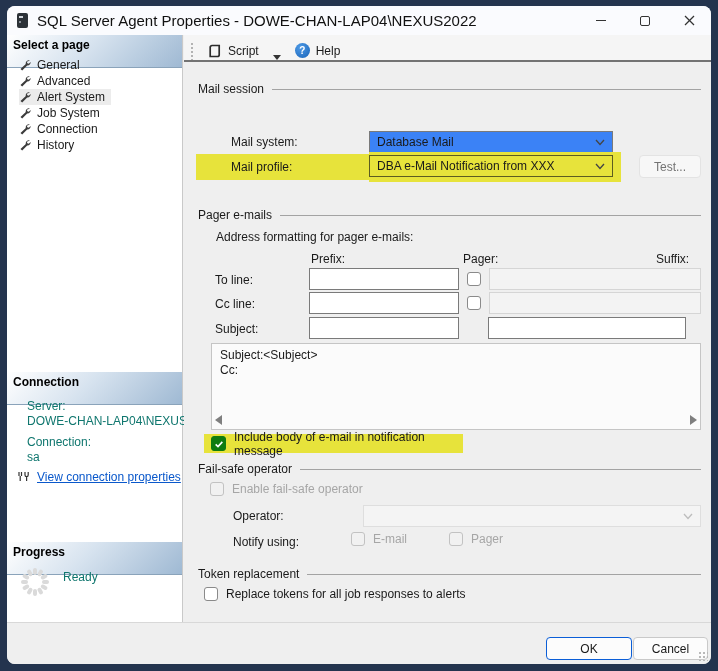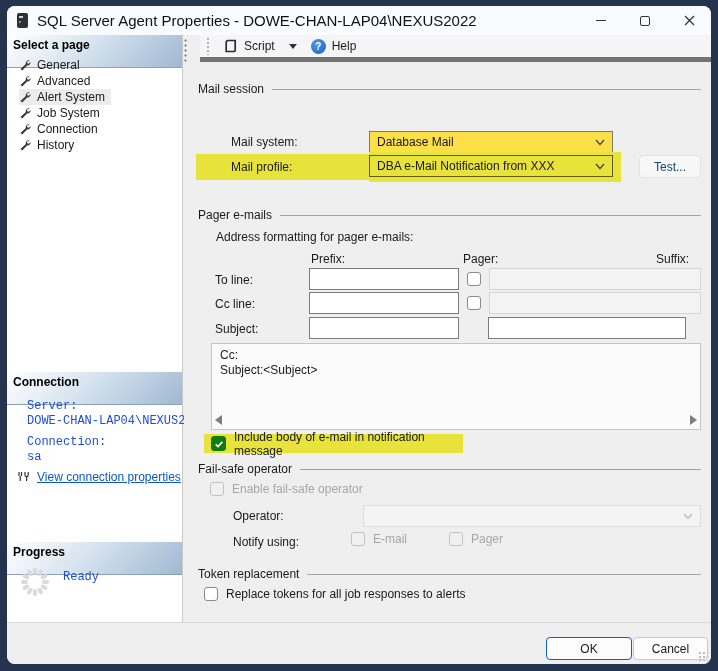--- a/index.html
+++ b/index.html
@@ -19,57 +19,57 @@
   .win-btn { width:44px; height:100%; display:flex; align-items:center; justify-content:center; }
   .glyph-min { width:10px; height:1.4px; background:#333; }
   .glyph-max { width:10px; height:10px; border:1.2px solid #333; border-radius:2px; }
 
   
   .sidebar { position:absolute; left:0; top:29px; width:176px; height:587px; background:#fff; border-right:1px solid #c9c9c9; }
   .side-header { position:absolute; left:0; right:0; height:33px; background:linear-gradient(135deg,#ffffff 0%,#d7e3ef 45%,#9fb9d3 100%); border-bottom:1px solid #8aa3ba; font-weight:bold; padding:3px 0 0 6px; color:#000; }
   .tree-row { position:absolute; left:12px; display:flex; align-items:center; gap:6px; height:16px; width:fit-content; padding-right:6px; }
   .tree-row.selected { background:#ececec; }
   .side-label { color:#1a1a1a; white-space:nowrap; }
-  .side-text { position:absolute; left:20px; color:#1d4ed8; white-space:nowrap;font-family:Liberation Mono, monospace; }
+  .side-text { position:absolute; left:20px; color:#0f766e; white-space:nowrap; }
   .link { color:var(--link,#0a58cb); text-decoration:underline; white-space:nowrap; }
   .splitter-grip { position:absolute; left:176px; top:32px; width:5px; height:24px;
     background-image:radial-gradient(#9a9a9a 1px, transparent 1.2px); background-size:5px 5px; }
 
   
-  .toolbar { position:absolute; left:177px; top:29px; right:0; height:27px; background:#f5f5f5; border-bottom:5px solid #737373; display:flex; align-items:center; gap:6px; padding-left:6px;margin-left:16px; }
+  .toolbar { position:absolute; left:177px; top:29px; right:0; height:27px; background:#f5f5f5; border-bottom:2px solid #737373; display:flex; align-items:flex-end; gap:6px; padding-left:6px; }
   .tb-grip { width:4px; height:18px; background-image:radial-gradient(#b3b3b3 1px, transparent 1.2px); background-size:4px 4px; margin-right:4px; }
   .tb-btn { display:flex; align-items:center; gap:6px; padding:2px 4px; }
   .tb-caret { width:0; height:0; border-left:4px solid transparent; border-right:4px solid transparent; border-top:5px solid #333; margin:0 4px; }
   .help-circle { width:15px; height:15px; border-radius:50%; background:radial-gradient(circle at 35% 30%, #4e9ae6, #1763b8); color:#fff; font-weight:bold; font-size:10px; display:flex; align-items:center; justify-content:center; }
 
   
   .main { position:absolute; left:177px; top:56px; right:4px; height:560px; background:#efefef; }
   .group-header { position:absolute; left:14px; width:503px; display:flex; align-items:center; gap:8px; color:#1a1a1a; }
   .group-header .line { flex:1; height:1px; background:#a3a3a3; margin-top:1px; }
   .abs { position:absolute; }
   .row { position:absolute; display:flex; align-items:center; gap:8px; }
   .hl { background:var(--highlight,#e7e33b); }
   .dis { color:#a6a6a6; }
 
   .cb { width:14px; height:14px; border:1px solid #8a8a8a; border-radius:3px; background:#fff; flex:0 0 auto; display:flex; align-items:center; justify-content:center; }
   .cb.green { width:15px; height:15px; background:var(--check-green,#0f7c10); border-color:var(--check-green,#0f7c10); }
   .cb.disabled { border-color:#c2c2c2; background:#f1f1f1; }
 
-  .combo { position:absolute; height:22px; background:#fde047; border:1px solid #7a7a7a; display:flex; align-items:center; padding:0 7px; }
+  .combo { position:absolute; height:22px; background:#3b82f6; border:1px solid #7a7a7a; display:flex; align-items:center; padding:0 7px; }
   .combo .txt { white-space:nowrap; overflow:hidden; }
   .combo.disabled { background:#f4f4f4; border-color:#dedede; color:#ababab; }
   .combo.hl { background:var(--highlight,#e7e33b); border-color:#5d5d20; }
   .caret-svg { margin-left:auto; flex:0 0 auto; }
 
   .tb-input { position:absolute; height:22px; border:1px solid #7a7a7a; background:#fff; font-family:inherit; font-size:12px; padding:0 5px; }
   .tb-input.disabled { background:#f3f3f3; border-color:#d5d5d5; }
 
   .btn { position:absolute; height:23px; background:#fcfcfc; border:1px solid #c9c9c9; border-radius:4px; display:flex; align-items:center; justify-content:center; font-size:12px; color:#1a1a1a; }
   .btn.default { border:1.6px solid var(--accent,#0b5ed7); }
-  .btn.disabled { color:#0c4a6e; background:#f7f7f7; border-color:#e3e3e3; }
+  .btn.disabled { color:#737373; background:#f7f7f7; border-color:#e3e3e3; }
 
   .preview { position:absolute; background:#fbfbfb; border:1px solid #c5c5c5; padding:4px 8px; line-height:15px; color:#1a1a1a; }
   .hscroll { position:absolute; left:3px; right:3px; bottom:2px; height:14px; display:flex; align-items:center; justify-content:space-between; }
   .arr-left { width:0; height:0; border-top:5px solid transparent; border-bottom:5px solid transparent; border-right:7px solid #7f7f7f; }
   .arr-right { width:0; height:0; border-top:5px solid transparent; border-bottom:5px solid transparent; border-left:7px solid #7f7f7f; }
 
   
   .footer { position:absolute; left:0; right:0; bottom:0; height:42px; background:#efefef; border-top:1px solid #d8d8d8; }
   .resize-grip { position:absolute; right:3px; bottom:3px; width:10px; height:10px;
     background-image:radial-gradient(#b9b9b9 1px, transparent 1.2px); background-size:4px 4px; }
@@ -231,22 +231,22 @@
       <div class="abs" style="left:31px; top:235px">Cc line:</div>
       <input class="tb-input" style="left: 125px; top: 230px; width: 150px;">
       <div class="cb abs" style="left:283px; top:234px"></div>
       <input class="tb-input disabled" style="left: 305px; top: 230px; width: 212px;" disabled="">
 
       <div class="abs" style="left:31px; top:260px">Subject:</div>
       <input class="tb-input" style="left: 125px; top: 255px; width: 150px;">
       <input class="tb-input" style="left: 304px; top: 255px; width: 198px;">
 
       <div class="preview" style="left:27px; top:281px; width:490px; height:87px">
+        <div>Subject:&lt;Subject&gt;</div>
         <div>Cc:</div>
-        <div>Subject:&lt;Subject&gt;</div>
         <div class="hscroll">
           <div class="arr-left"></div>
           <div class="arr-right"></div>
         </div>
       </div>
 
       <div class="row hl" style="left:20px; top:372px; width:259px; height:19px; padding-left:7px">
         <div class="cb green">
           <svg width="10" height="10" viewBox="0 0 12 12">
               <polyline points="2,6.5 4.8,9 10,3.5" fill="none" stroke="#fff" stroke-width="2"></polyline>

